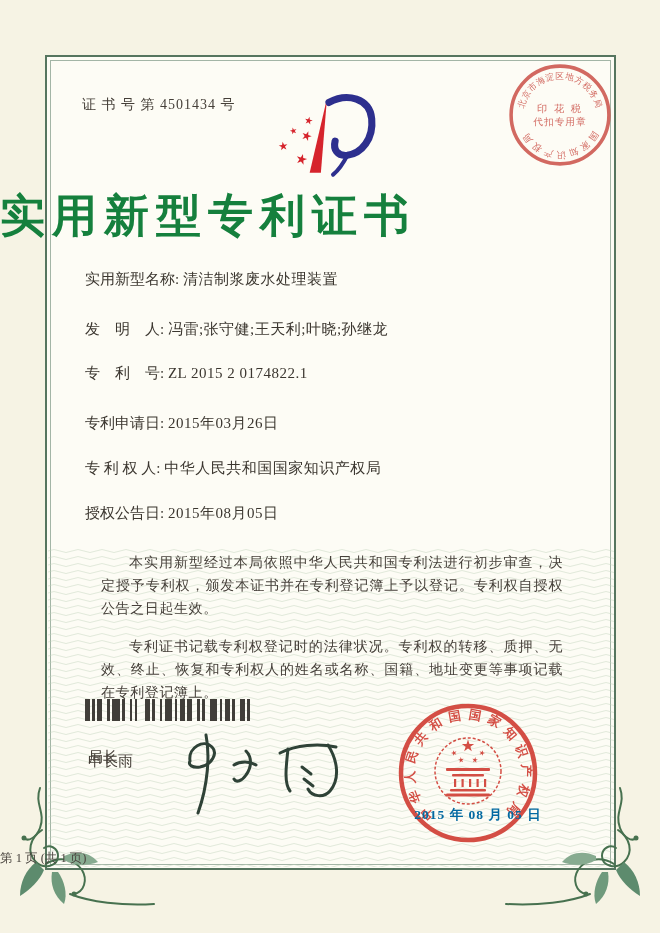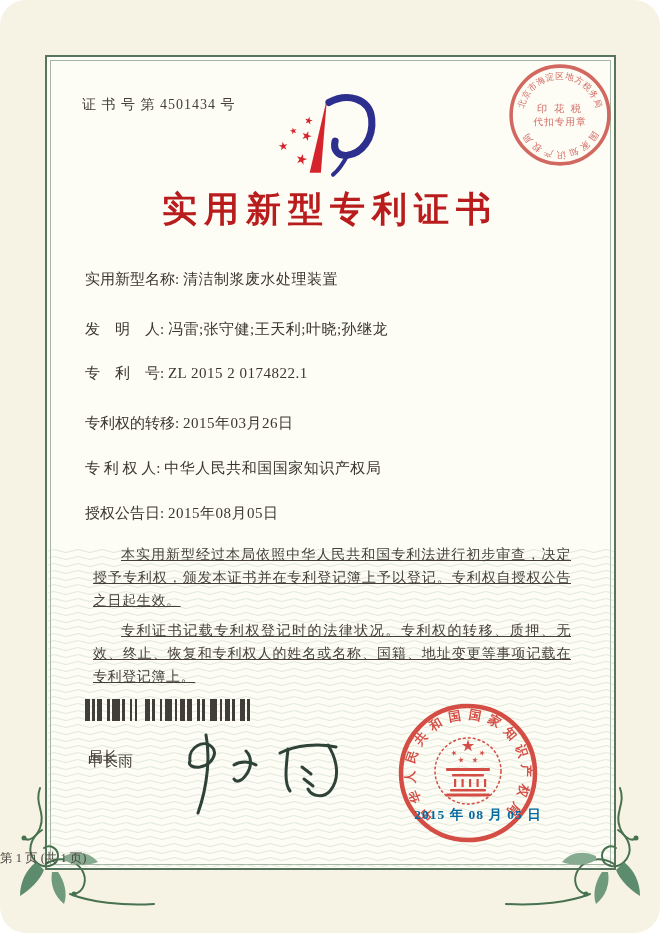--- a/index.html
+++ b/index.html
@@ -3,49 +3,48 @@
 <meta charset="utf-8">
 <style>
   html,body{margin:0;padding:0;}
   #page{
     position:relative;
     width:660px;height:933px;
     background:#f6f3e4;
     overflow:hidden;
     font-family:"Liberation Serif","DejaVu Serif",serif;
     color:#453f38;
-    border-radius:26px;
   }
   
   #frame-outer{
     position:absolute;left:45px;top:55px;width:571px;height:815px;
     border:2px solid #56755f;background:#fdfcf5;box-sizing:border-box;
   }
   #frame-inner{
     position:absolute;left:3px;top:3px;right:3px;bottom:3px;
     border:1px solid #a3b5a6;
   }
   #waves{position:absolute;left:48px;top:545px;width:566px;height:322px;opacity:.55;z-index:1;}
   #cert-no{position:absolute;left:82px;top:96px;font-size:14px;letter-spacing:1px;z-index:3;}
   #logo{position:absolute;left:268px;top:90px;width:122px;height:88px;z-index:3;}
   #seal-tax{position:absolute;left:506px;top:61px;width:108px;height:108px;opacity:.82;z-index:4;}
   #title{
-    position:absolute;left:0;top:186px;width:100%;text-align:center;
-    font-size:35px;font-weight:700;letter-spacing:7px;color:#b91c1c;z-index:3;
+    position:absolute;left:0;top:186px;width:100%;text-align:left;
+    font-size:45px;font-weight:700;letter-spacing:7px;color:#15803d;z-index:3;
   }
   .field{position:absolute;left:85px;right:70px;font-size:15px;z-index:3;white-space:nowrap;}
   .flabel{color:#3b362f;}
   .fvalue{color:#3b362f;letter-spacing:.5px;}
   #f0{top:270px;} #f1{top:320px;} #f2{top:364px;} #f3{top:414px;} #f4{top:459px;} #f5{top:504px;}
   #body{
     position:absolute;left:85px;top:536px;width:494px;z-index:3;
     font-size:14px;line-height:22.8px;letter-spacing:.6px;color:#46403a;
     text-align:justify;
   }
-  #body p{margin:8px;text-indent:2em;text-decoration:underline;}
+  #body p{margin:16px;text-indent:2em;}
   #barcode{position:absolute;left:85px;top:699px;width:172px;height:22px;z-index:3;}
   #signer-title{position:absolute;left:88px;top:748px;font-size:15px;z-index:3;}
   #signer-name{position:absolute;left:88px;top:752px;font-size:15px;z-index:3;}
   #signature{position:absolute;left:160px;top:726px;width:200px;height:92px;z-index:4;}
   #seal-main{position:absolute;left:397px;top:702px;width:142px;height:142px;opacity:.88;z-index:4;}
   #seal-date{
     position:absolute;left:398px;top:806px;width:160px;text-align:center;z-index:5;
     font-size:13.5px;font-weight:700;color:#0369a1;letter-spacing:1px;
   }
   #footer{position:absolute;left:0;top:850px;width:100%;font-size:12.5px;color:#4a453f;z-index:3;}
@@ -126,21 +125,21 @@
   <div class="field" id="f0">
     <span class="flabel">实用新型名称: </span><span class="fvalue">清洁制浆废水处理装置</span>
   </div>
   <div class="field" id="f1">
     <span class="flabel">发　明　人: </span><span class="fvalue">冯雷;张守健;王天利;叶晓;孙继龙</span>
   </div>
   <div class="field" id="f2">
     <span class="flabel">专　利　号: </span><span class="fvalue">ZL 2015 2 0174822.1</span>
   </div>
   <div class="field" id="f3">
-    <span class="flabel">专利权的转移: </span><span class="fvalue">2015年03月26日</span>
+    <span class="flabel">专利申请日: </span><span class="fvalue">2015年03月26日</span>
   </div>
   <div class="field" id="f4">
     <span class="flabel">专 利 权 人: </span><span class="fvalue">中华人民共和国国家知识产权局</span>
   </div>
   <div class="field" id="f5">
     <span class="flabel">授权公告日: </span><span class="fvalue">2015年08月05日</span>
   </div>
 
   <div id="body">
     <p>本实用新型经过本局依照中华人民共和国专利法进行初步审查，决定授予专利权，颁发本证书并在专利登记簿上予以登记。专利权自授权公告之日起生效。</p>

